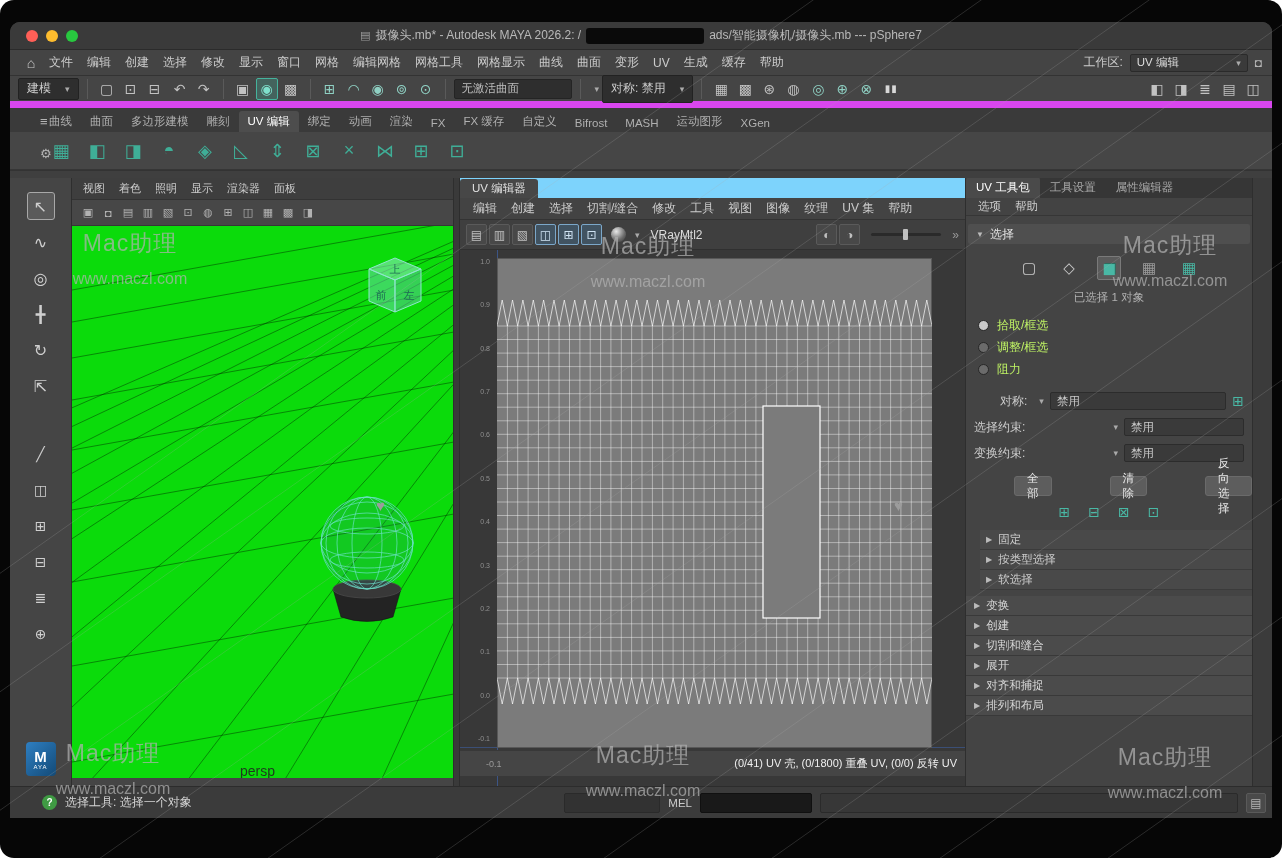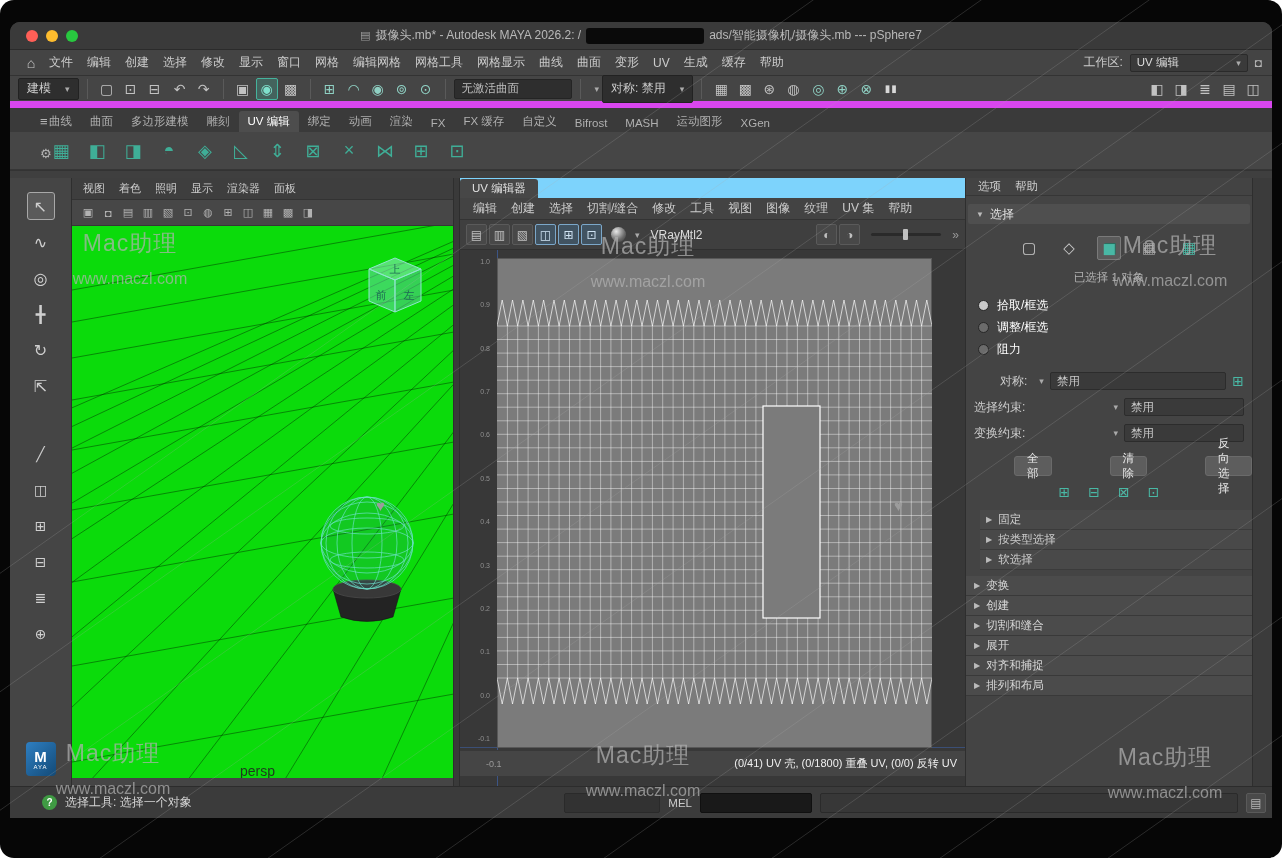--- a/index.html
+++ b/index.html
@@ -98,21 +98,21 @@
   .rp-h{height:20px;margin:8px 2px 2px;background:#4f4f4f;display:flex;align-items:center;gap:6px;padding-left:8px;color:#e2e2e2;font-size:12px;border-radius:2px;}
   .arrow{font-size:8px;color:#bbb;}
   .mode-icons{height:44px;display:flex;align-items:center;justify-content:center;gap:16px;}
   .micon{width:24px;height:24px;font-size:15px;color:#c8c8c8;border:1px solid transparent;border-radius:2px;}
   .micon.teal3d{color:#49b8a5;font-size:17px;text-shadow:1px -1px 0 #2a6e60;}
   .micon.teal{color:#49b8a5;}
   .micon.dim{color:#9a9a9a;}
   .micon.active{background:#5b5b5b;border-color:#7a7a7a;}
   .sel-info{height:18px;text-align:center;color:#b0b0b0;font-size:11.5px;}
   .radios{margin-top:6px;}
-  .radio-row{height:22px;display:flex;align-items:center;gap:8px;padding-left:12px;color:#ffffff;}
+  .radio-row{height:22px;display:flex;align-items:center;gap:8px;padding-left:12px;color:#bef264;}
   .radio-dot{width:11px;height:11px;border-radius:50%;background:#6b6b6b;border:1px solid #272727;}
   .radio-row.active .radio-dot{background:#c9c9c9;}
   .sym-row{height:26px;display:flex;align-items:center;padding:0 8px;gap:6px;color:#ccc;margin-top:8px;}
   .sym-row .lbl{margin-left:26px;}
   .field{height:18px;background:#3a3a3a;border:1px solid #2c2c2c;border-radius:2px;color:#ccc;font-size:11.5px;display:flex;align-items:center;padding:0 6px;}
   .grow{flex:1;}
   .con-row{height:26px;display:flex;align-items:center;padding:0 8px;gap:6px;color:#ccc;}
   .teal-ico{color:#49b8a5;font-size:14px;}
   .btn-row{height:28px;display:flex;align-items:center;justify-content:center;gap:10px;margin-top:6px;}
   .rbtn{height:20px;padding:0 12px;background:#5d5d5d;border:1px solid #6a6a6a;border-radius:3px;color:#e8e8e8;font-size:11.5px;display:flex;align-items:center;margin-left:48px;}
@@ -477,20 +477,26 @@
               <span class="tick">-0.1</span>
             </div>
           <div class="uv-status">
             <span class="uv-corner">-0.1</span>
             <span class="uv-status-text">(0/41) UV 壳, (0/1800) 重叠 UV, (0/0) 反转 UV</span>
           </div>
         </div>
       </div>
 
       <div class="rp">
+        <div class="rp-tabs">
+
+        <span class="rp-tab active">UV 工具包</span>
+            <span class="rp-tab">工具设置</span>
+            <span class="rp-tab">属性编辑器</span>
+          </div>
         <div class="rp-menus">
 
         <span class="menu-item">选项</span>
             <span class="menu-item">帮助</span>
           </div>
         <div class="rp-body">
           <div class="rp-h">
             <span class="arrow">▼</span>
             <span>选择</span>
           </div>

